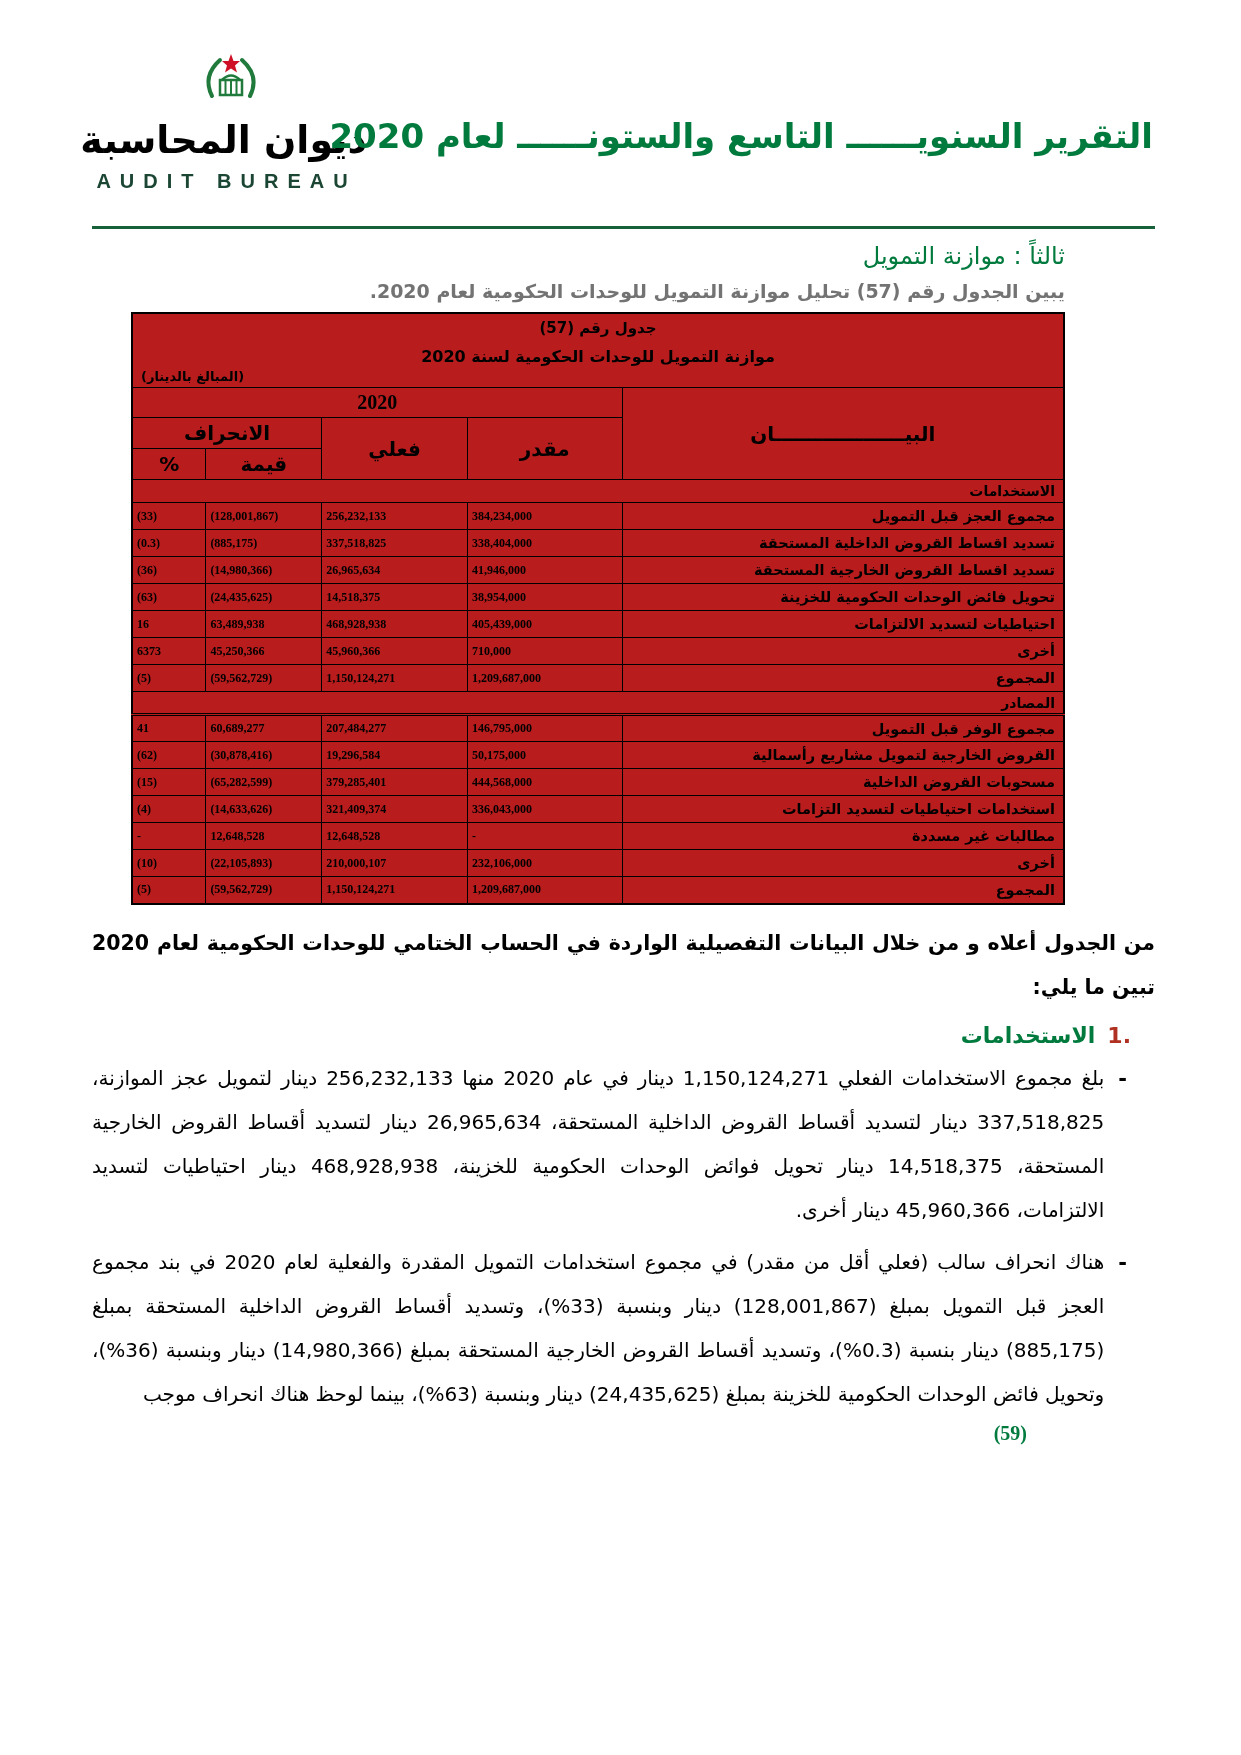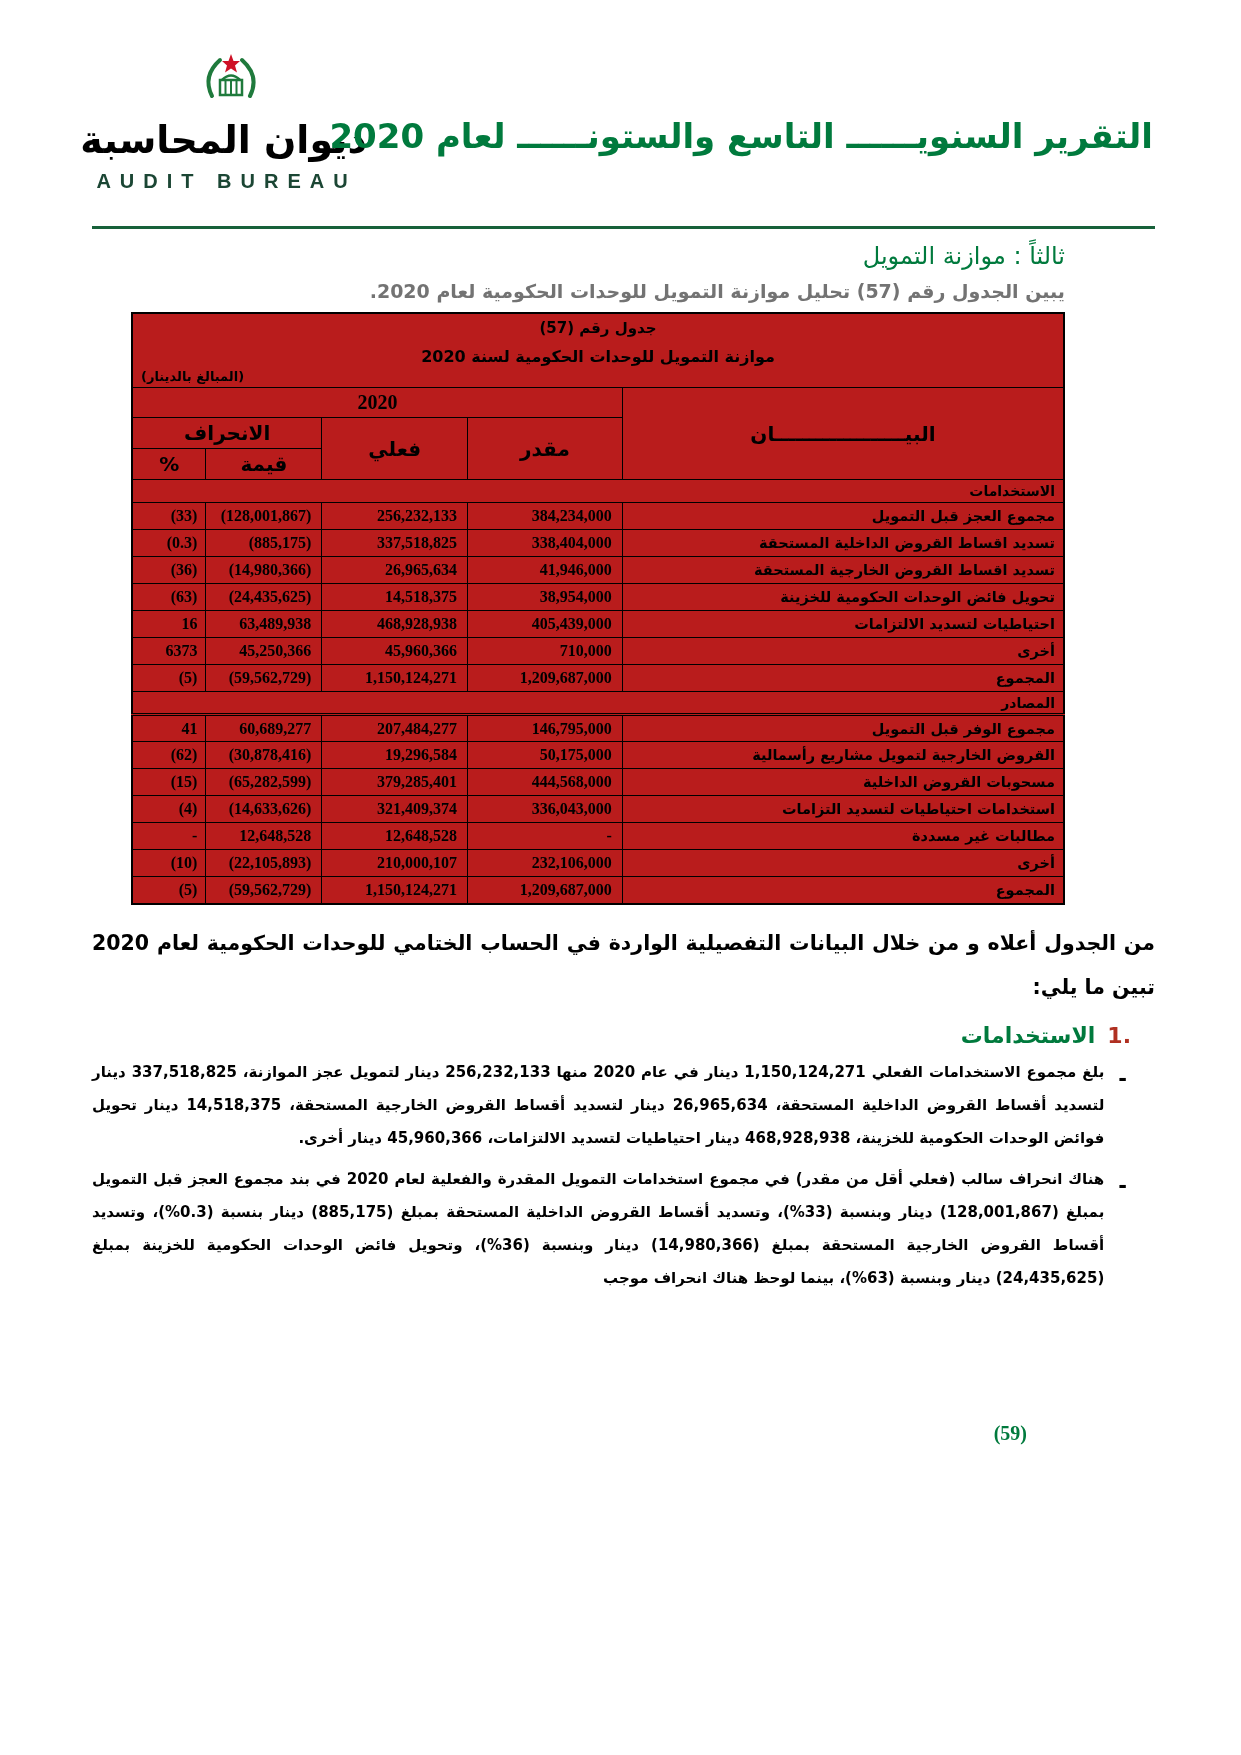--- a/index.html
+++ b/index.html
@@ -57,43 +57,43 @@
   .cap-note { text-align: left; font-size: 13px; font-weight: bold; margin-top: 3px; }
   .report-table th { font-weight: bold; font-size: 20px; padding: 3px; text-align: center; margin-top: 36px; }
   .th-year { font-family: "Liberation Serif", "DejaVu Sans", serif; font-size: 18px; height: 30px; }
   .th-statement { font-size: 16px; }
   .th-sub { height: 27px; font-size: 15px; }
   .th-sub2 { height: 25px; font-size: 15px; }
   .section-row td { height: 23px; text-align: right; padding: 2px 8px; font-size: 14px; font-weight: bold; }
   .data-row td { height: 27px; }
   .c-label { text-align: right; padding: 2px 8px; font-size: 14.5px; font-weight: bold; }
   .c-num {
-    text-align: right; padding: 2px 10px 2px 4px;
+    text-align: left; padding: 2px 10px 2px 4px;
     font-family: "Liberation Serif", "DejaVu Sans", serif;
-    font-size: 16px; font-weight: bold; direction: ltr;
+    font-size: 12px; font-weight: bold; direction: ltr;
   }
   .c-pct { padding: 2px 8px 2px 4px; }
   .thick-top td { border-top: 3px double #000; }
 
   
   .commentary { margin-top: 16px; }
   .para {
     text-align: justify; font-size: 20.5px; font-weight: bold;
     line-height: 2.15; color: #000;
   }
   .item-heading {
     display: flex; align-items: baseline; gap: 12px;
     margin: 14px 24px 4px 0; font-size: 22px; font-weight: bold;
   }
   .item-number { color: #b03021; }
   .item-title { color: #007a3d; }
   .bullet { display: flex; gap: 14px; margin: 8px 28px 0 0; }
   .bullet-dash { font-size: 21px; font-weight: bold; line-height: 2.2; }
   .bullet-text {
-    flex: 1; text-align: justify; font-size: 15px; font-weight: bold;
+    flex: 1; text-align: justify; font-size: 20px; font-weight: normal;
     line-height: 2.2;
   }
 
   
   .page-number {
     position: absolute; bottom: 46px; left: 92px; width: 935px;
     text-align: right; font-size: 20px; font-weight: bold; color: #007a3d;
     font-family: "Liberation Serif", "DejaVu Sans", serif;
   }
 </style>

